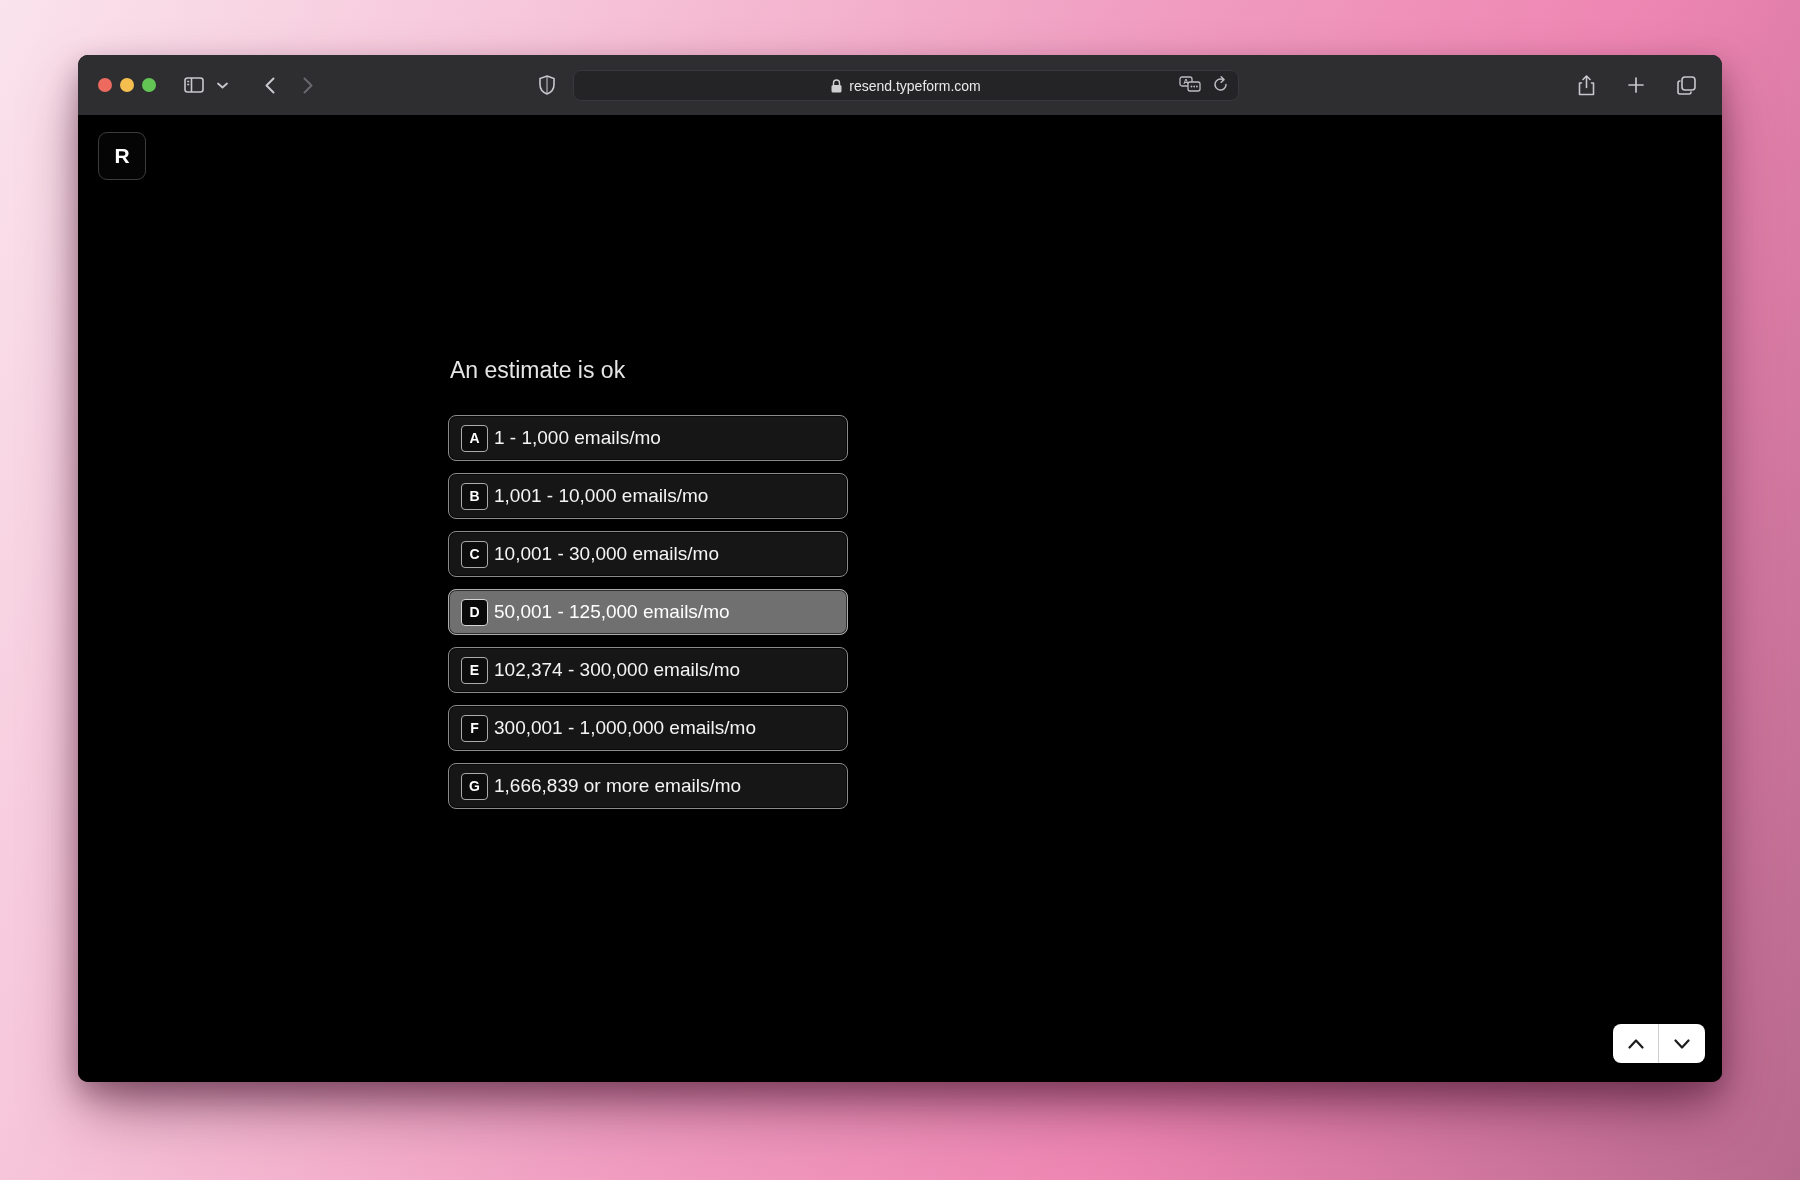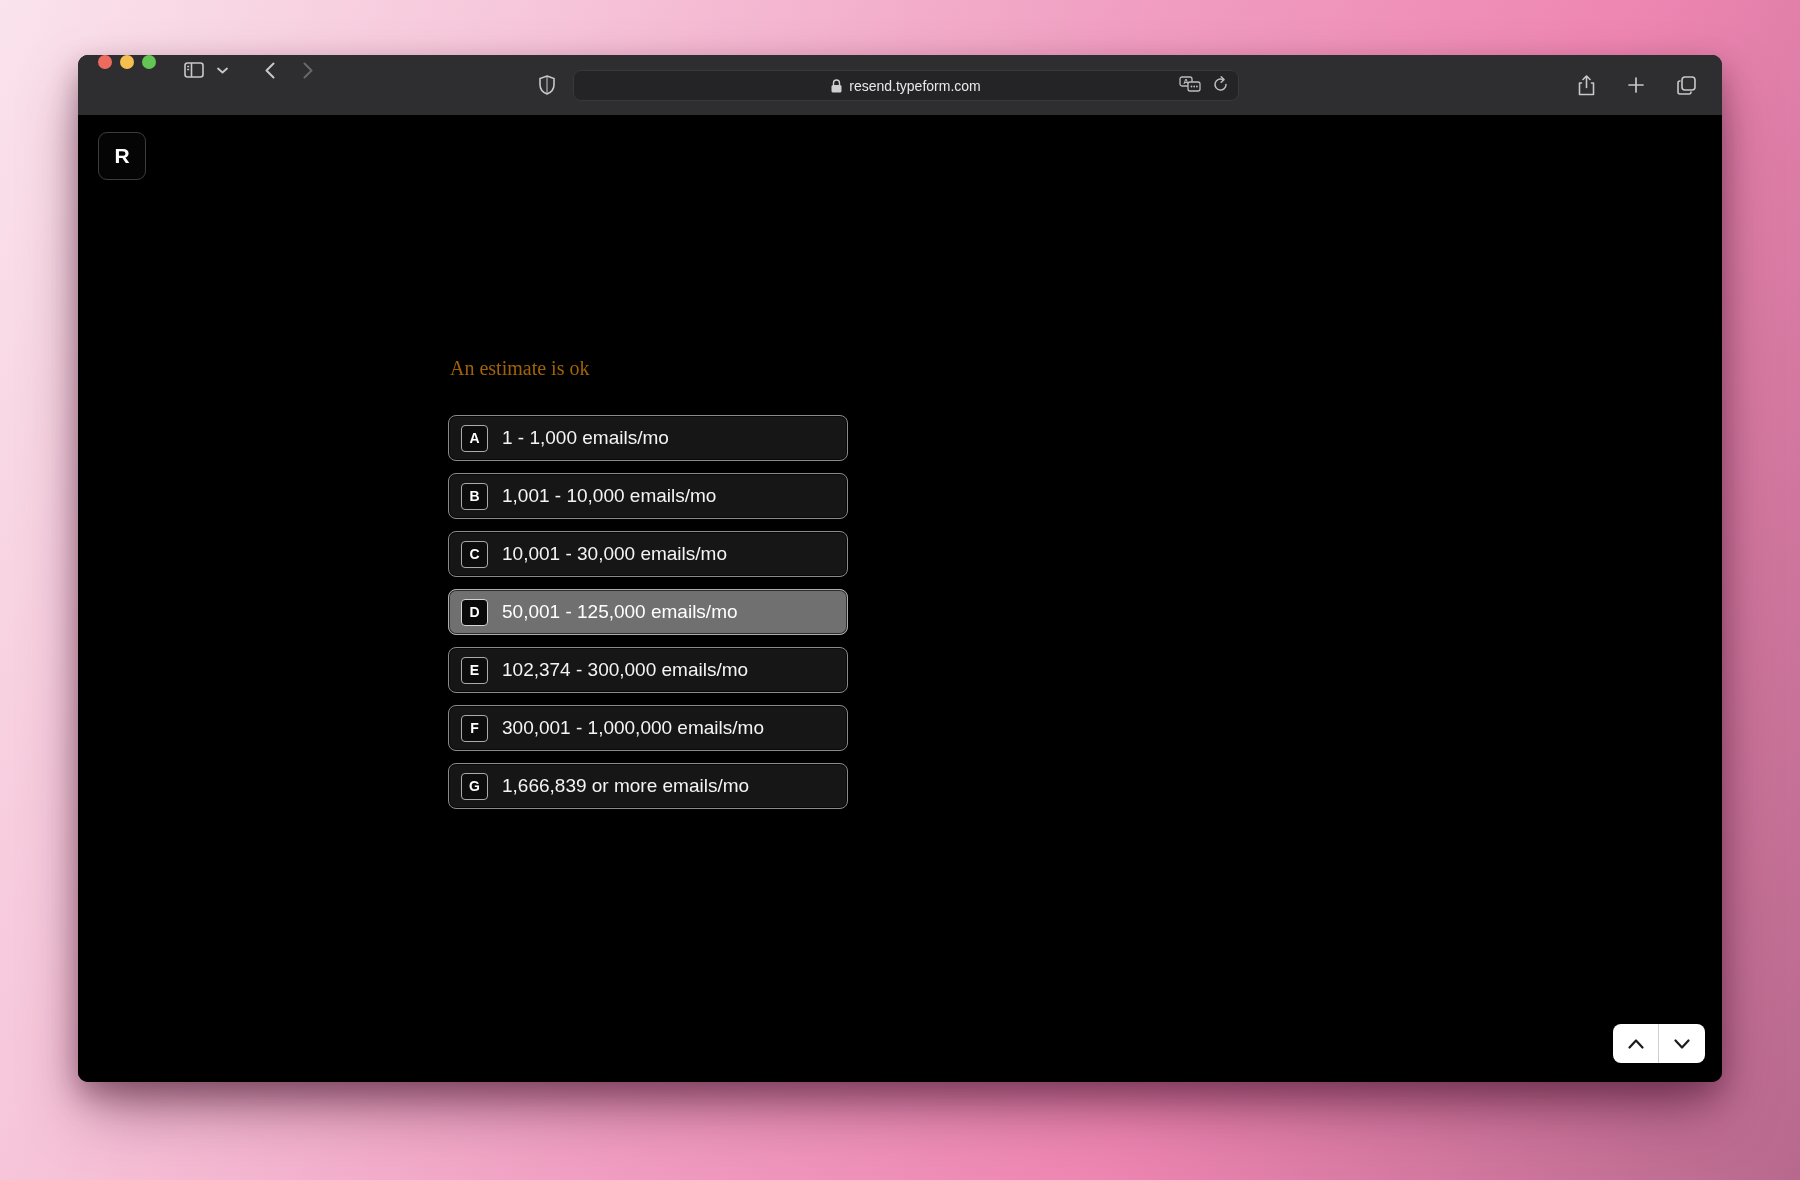--- a/index.html
+++ b/index.html
@@ -13,21 +13,21 @@
   
   .window {
     position: absolute; left: 78px; top: 55px; width: 1644px; height: 1027px;
     border-radius: 10px; overflow: hidden;
     box-shadow: 0 30px 60px -8px rgba(70,20,45,.55), 0 12px 28px rgba(70,20,45,.35);
     display: flex; flex-direction: column;
     background: #000;
   }
   .toolbar {
     height: 60px; flex: 0 0 60px; background: #2e2d30;
-    display: flex; align-items: flex-start; position: relative;
+    display: flex; align-items: center; position: relative;
   }
   .traffic { display: flex; gap: 8px; margin-left: 20px; }
   .light { width: 14px; height: 14px; border-radius: 50%; }
   .tb-btn {
     width: 32px; height: 30px; display: flex; align-items: center; justify-content: center;
     color: #c8c7cc; flex: 0 0 auto;
   }
   .tb-btn.dim { color: #68676c; }
   .tb-btn svg { display: block; }
   .sidebar-group { margin-left: 22px; display: flex; align-items: center; gap: 2px; }
@@ -50,38 +50,38 @@
     border: 1.5px solid #3c3c3c; border-radius: 9px; background: #050505;
     display: flex; align-items: center; justify-content: center;
     color: #fff; font-size: 21px; font-weight: 700;
   }
   .question-title {
     position: absolute; left: 372px; top: 203px;
     font-size: 22px; font-weight: 600; color: #fdfdfd; letter-spacing: .2px;
   }
   .question-subtitle {
     position: absolute; left: 372px; top: 242px;
-    font-size: 20px; font-weight: 400; color: #a16207; font-family: Liberation Serif, serif;
+    font-size: 23px; font-weight: 400; color: #e5e5e5;
   }
   .options {
     position: absolute; left: 370px; top: 300px; width: 400px;
     display: flex; flex-direction: column; gap: 12px;
   }
   .option {
     height: 46px; border: 1px solid #8b8b8b; border-radius: 8px;
     background: #161616; display: flex; align-items: center;
     padding: 0 12px; cursor: pointer;
     box-shadow: inset 0 0 0 1px rgba(0,0,0,.6);
   }
   .option .key {
     width: 27px; height: 27px; border: 1px solid #ababab; border-radius: 4px;
     background: #0c0c0c; color: #fff; font-size: 14px; font-weight: 700;
     display: flex; align-items: center; justify-content: center; flex: 0 0 auto;
   }
-  .option .label { margin-left: 14px; font-size: 19px; color: #f4f4f4; }
+  .option .label { margin-left: 6px; font-size: 19px; color: #f4f4f4; }
   .option.selected { background: #707070; border-color: #aeaeae; }
   .option.selected .key { background: #0a0a0a; border-color: #d6d6d6; }
   .option.selected .label { color: #ffffff; }
 
   .nav-buttons {
     position: absolute; left: 1535px; top: 909px; width: 92px; height: 39px;
     background: #fff; border-radius: 8px; display: flex; overflow: hidden;
   }
   .nav-half {
     width: 46px; height: 100%; display: flex; align-items: center; justify-content: center;

